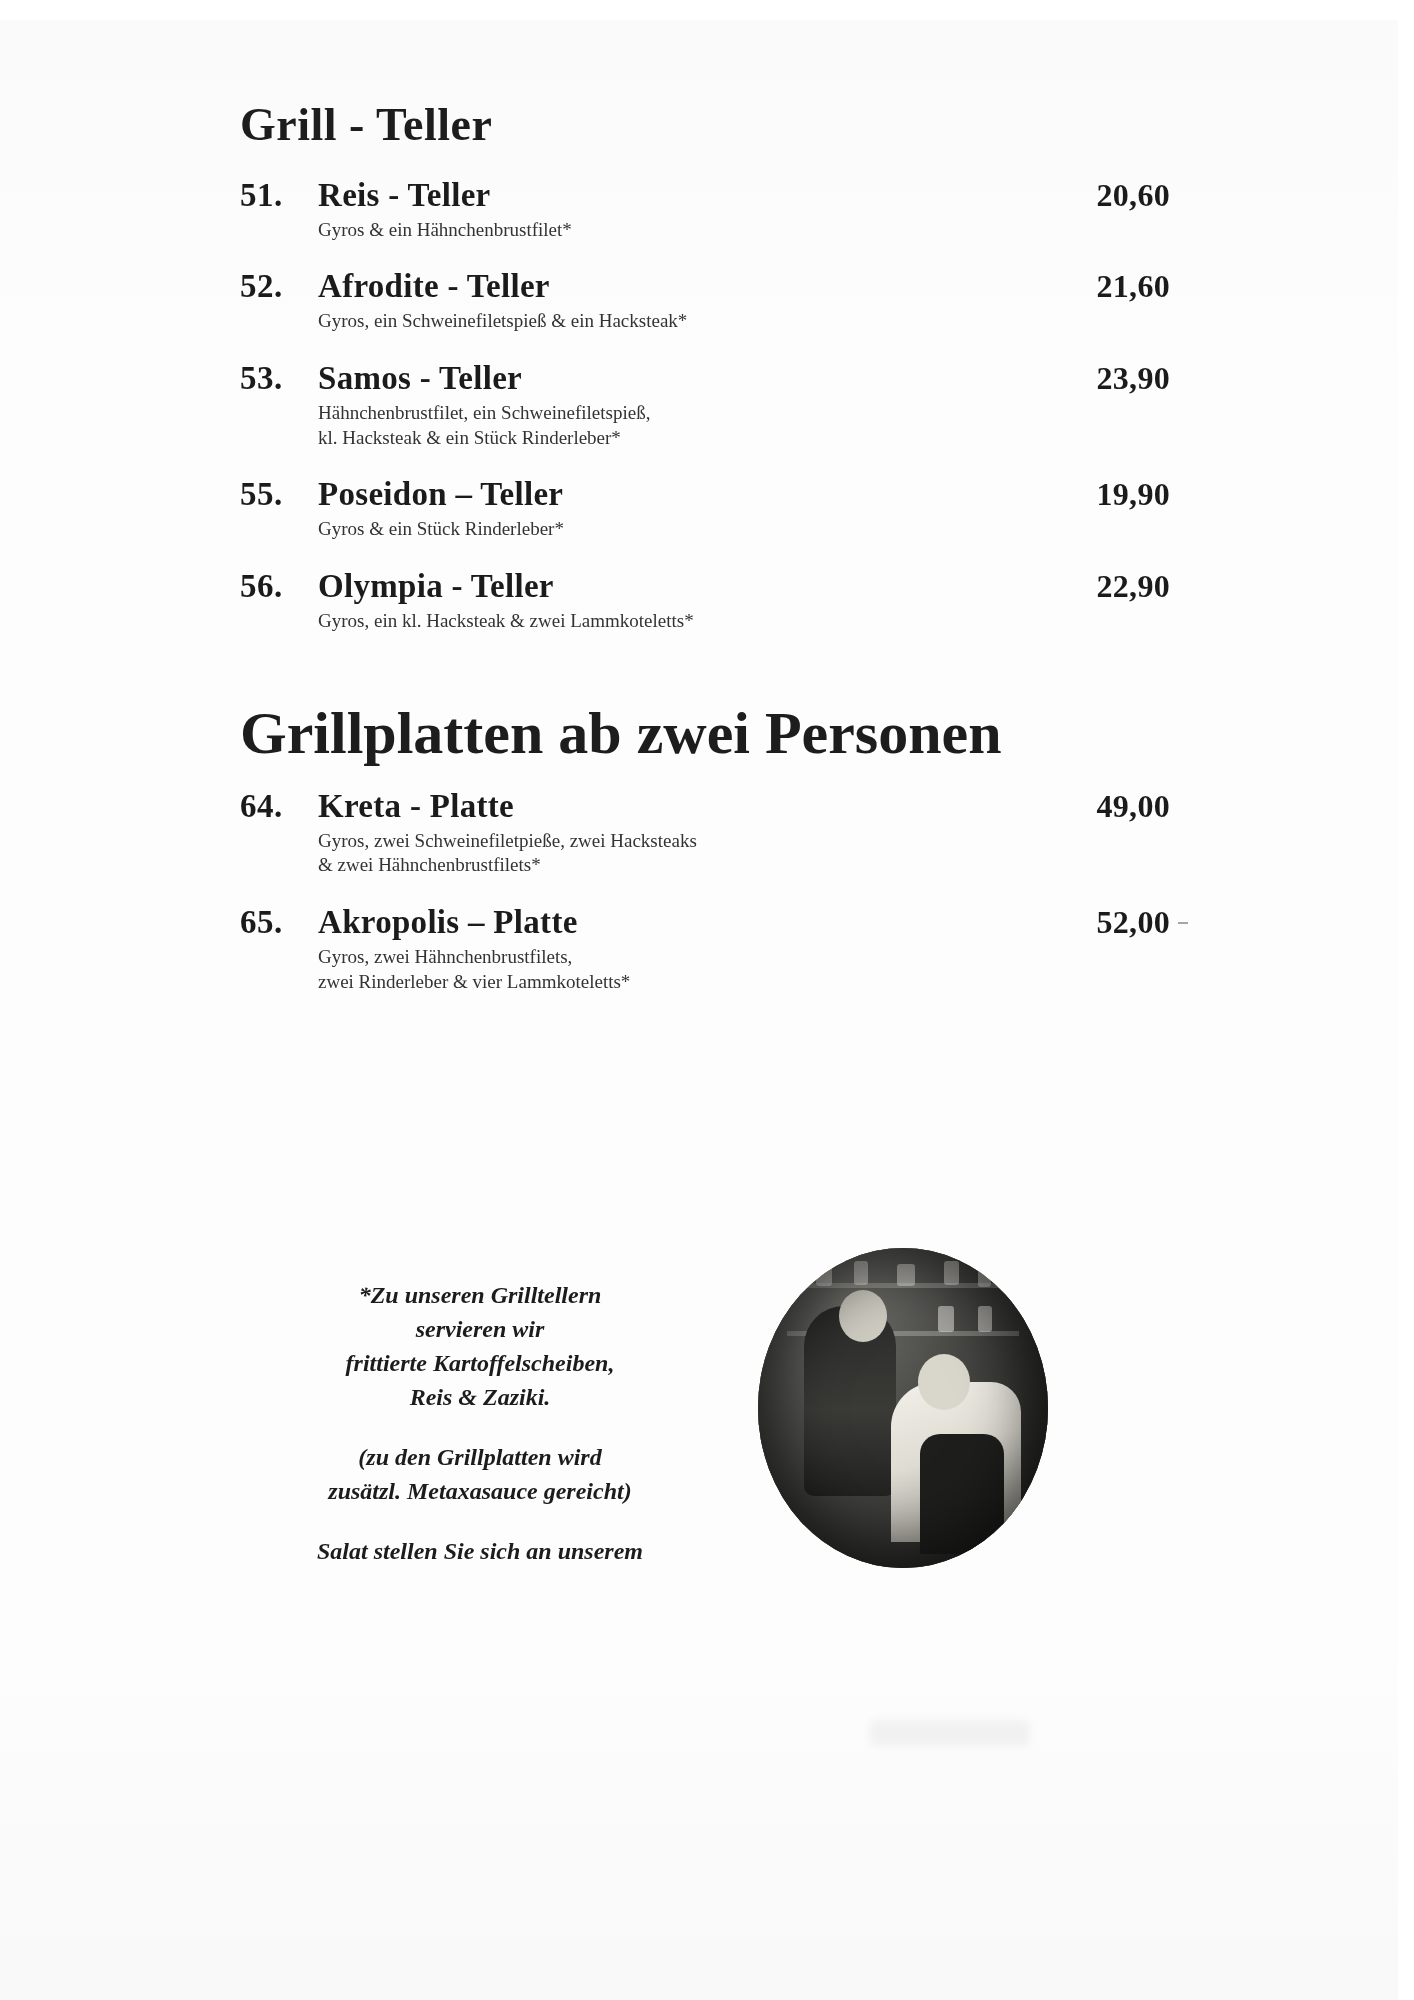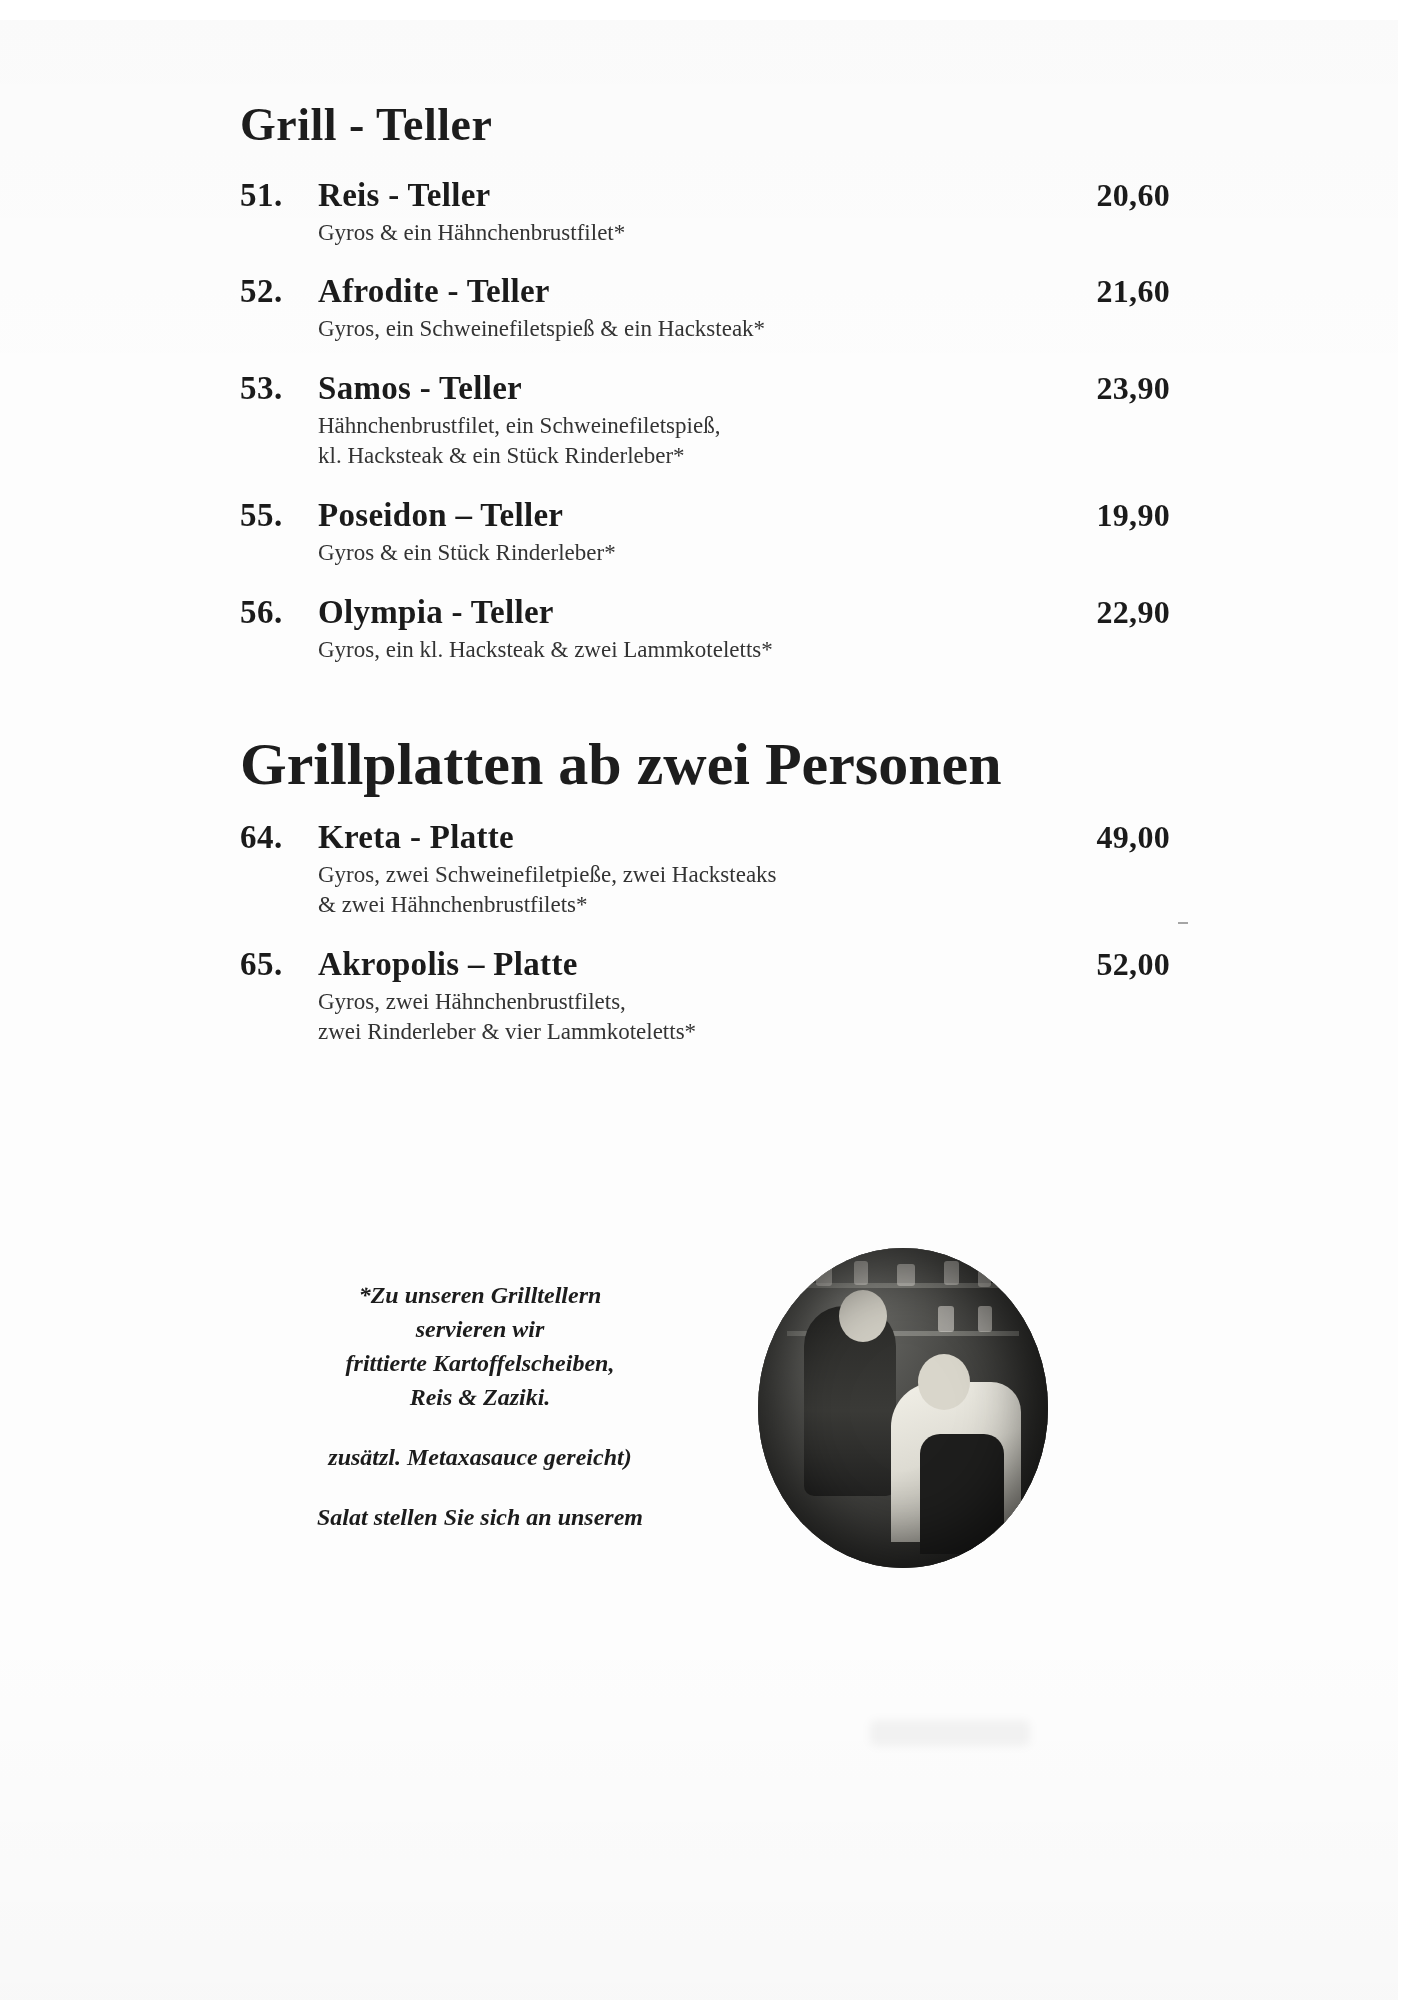--- a/index.html
+++ b/index.html
@@ -83,21 +83,21 @@
     font-size: 32px;
     font-weight: bold;
     color: #1b1b1b;
     text-align: right;
     min-width: 120px;
     letter-spacing: 0.3px;
   }
   .item-desc {
     margin-left: 78px;
     margin-top: 4px;
-    font-size: 23px;
+    font-size: 19px;
     line-height: 1.30;
     color: #333333;
     font-weight: normal;
     max-width: 640px;
   }
   .item-desc span { display: block; }
 
   .footnote-area {
     position: absolute;
     left: 240px;
@@ -320,20 +320,21 @@
 
   <div class="footnote-area">
     <div class="footnote-text">
       <div class="footnote-block">
         <span>*Zu unseren Grilltellern</span>
         <span>servieren wir</span>
         <span>frittierte Kartoffelscheiben,</span>
         <span>Reis &amp; Zaziki.</span>
       </div>
       <div class="footnote-block">
+        <span>(zu den Grillplatten wird</span>
         <span>zusätzl. Metaxasauce gereicht)</span>
       </div>
       <div class="footnote-block">
         <span>Salat stellen Sie sich an unserem</span>
       </div>
     </div>
 
     <div class="photo-wrap">
       <div class="photo-oval">
         <div class="bg"></div>

